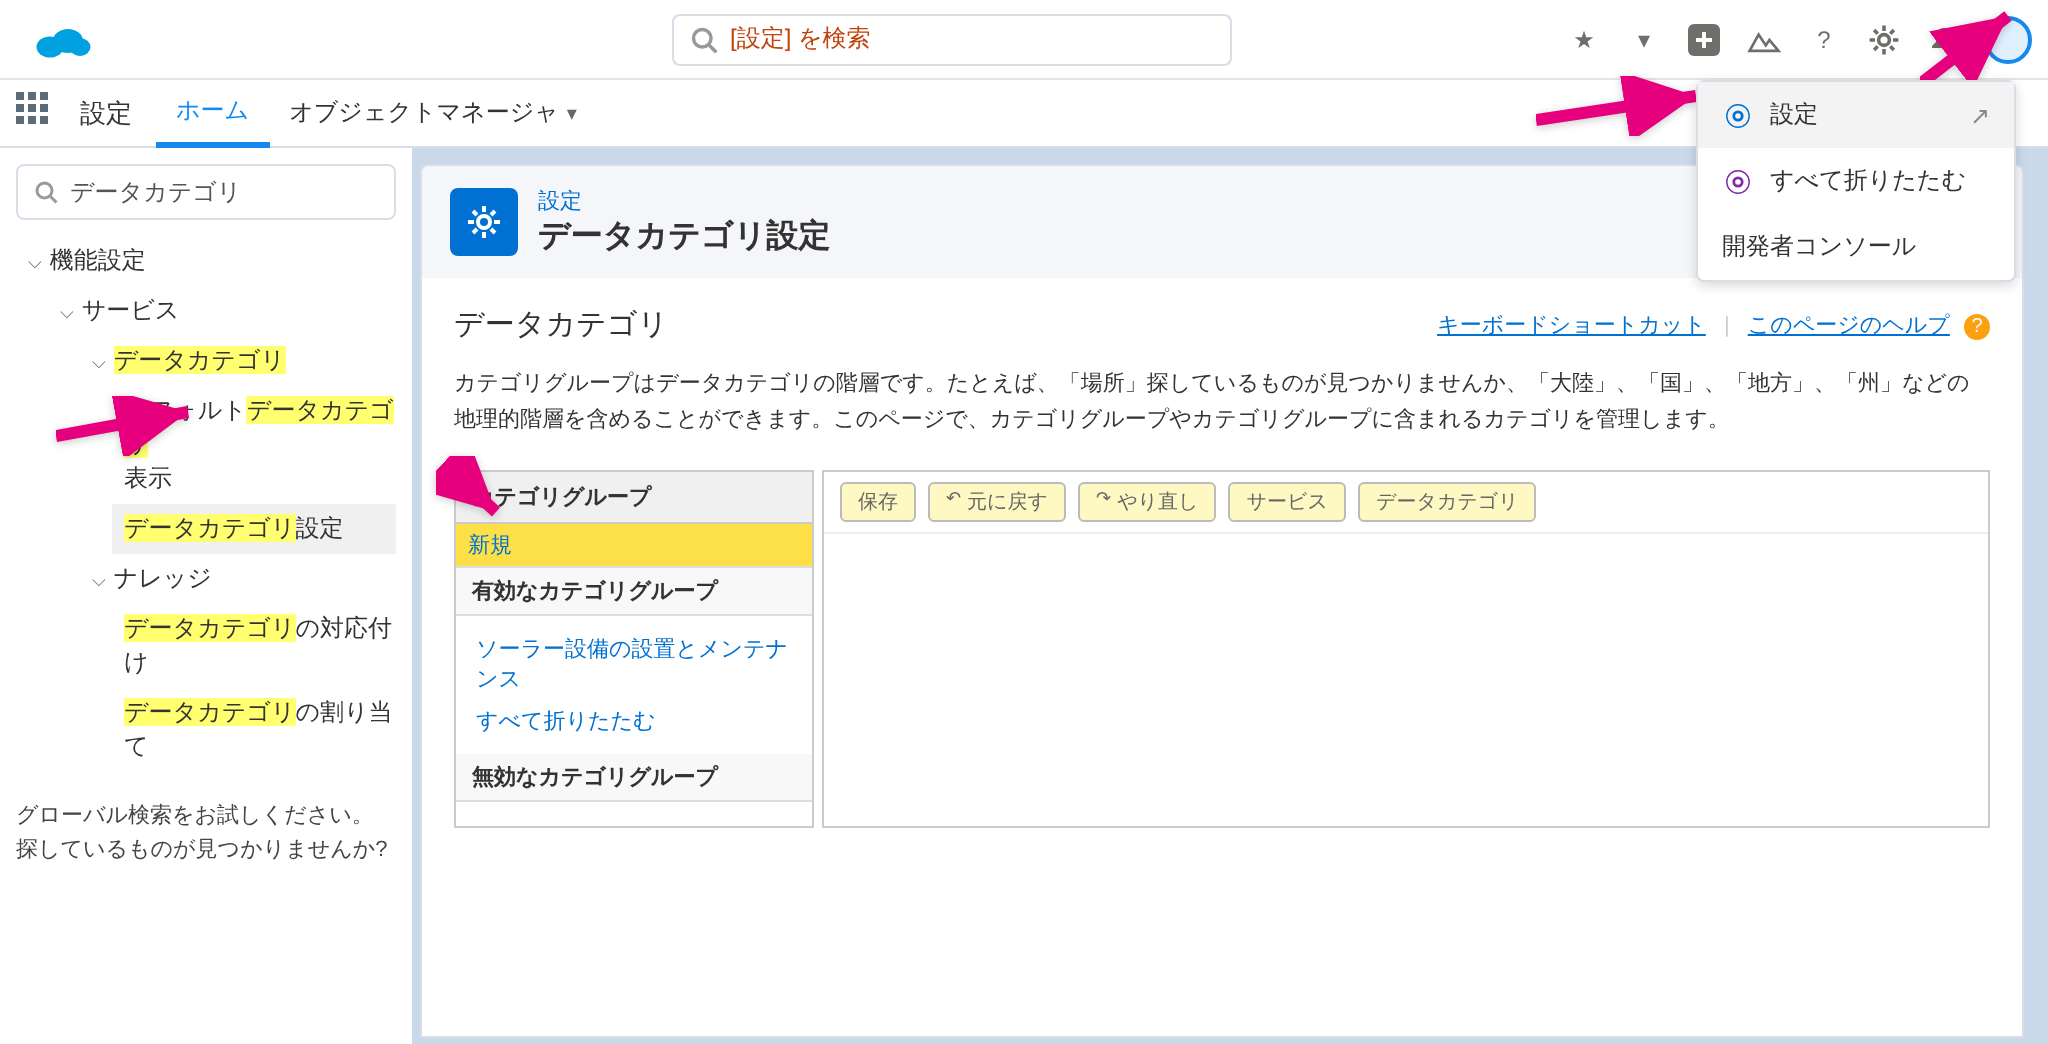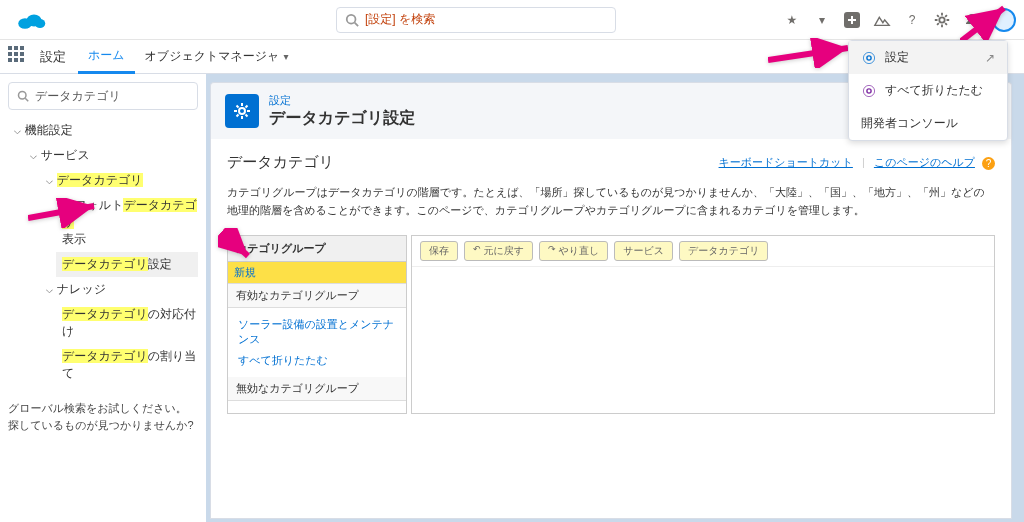--- a/index.html
+++ b/index.html
@@ -46,21 +46,21 @@
 .header-links .sep { margin: 0 6px; color:#ccc;}
 .help-icon { width:13px; height:13px; border-radius:50%; background:#fca012; color:#fff; display:inline-flex;align-items:center;justify-content:center;font-size:10px; margin-left:4px; vertical-align:middle;}
 
 .desc { font-size: 11px; color: #333; margin: 12px 0 16px 0; line-height: 1.6; }
 
 .panels { display: flex; gap: 4px; }
 .panel { border: 1px solid #ccc; background:#fff;}
 .panel.left { width: 180px; }
 .panel.right { flex: 1; }
 .panel-header { background: #f0f0f0; border-bottom: 1px solid #ccc; padding: 5px 8px; font-size: 11px; font-weight: bold; }
-.panel-subheader { background: #f8f8f8; border-bottom: 1px solid #ddd; padding: 4px 8px; font-size: 11px; font-weight: normal; }
+.panel-subheader { background: #f8f8f8; border-bottom: 1px solid #ddd; padding: 4px 8px; font-size: 11px; font-weight: bold; }
 .panel-body { padding: 6px 10px; font-size: 11px; }
 .panel-body .itm { padding: 3px 0; color:#0070d2; cursor:pointer;}
 .toolbar-row { padding: 5px 8px; display:flex; gap:6px; border-bottom:1px solid #eee;}
 .btn-sm { background: #fef9c3; border:1px solid #bbb; border-radius:3px; padding:2px 8px; font-size:10px; color:#666; cursor:pointer; display:inline-flex;align-items:flex-start; gap:3px;}
 .btn-sm .ic { font-size:9px;}
 .action-link { font-size: 11px; color:#0070d2; padding:3px 6px; cursor:pointer; border-bottom:1px solid #ddd; background:#fde047;}
 
 
 .gear-menu { position:absolute; top:40px; right:16px; width:160px; background:#fff; border:1px solid #d8dde6; border-radius:4px; box-shadow:0 2px 6px rgba(0,0,0,.15); z-index:50;}
 .gear-menu .gitem { padding:8px 12px; font-size:12px; display:flex; align-items:center; gap:8px; cursor:pointer;}

